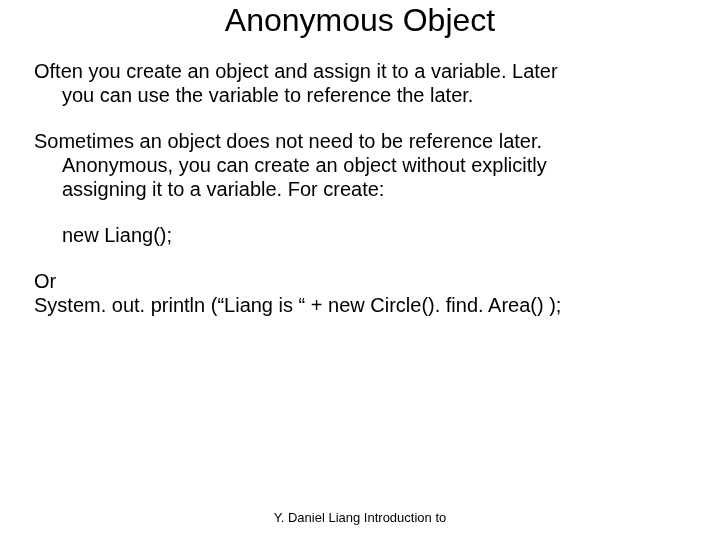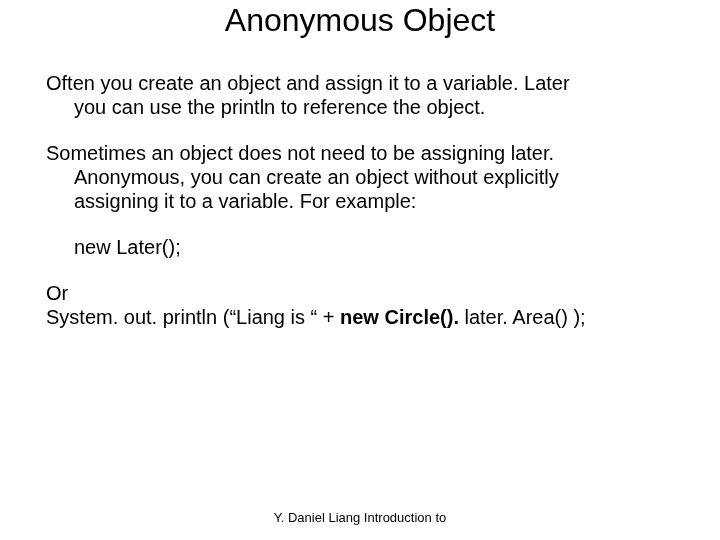--- a/index.html
+++ b/index.html
@@ -10,74 +10,73 @@
       font-family: Arial, Helvetica, sans-serif;
       color: #000;
       position: relative;
       overflow: hidden;
     }
     .title {
       text-align: center;
       font-size: 32px;
       font-weight: 400;
       margin-top: 2px;
-      margin-bottom: 32px;
+      margin-bottom: 20px;
     }
     .content {
       padding: 0 34px;
       font-size: 20px;
       line-height: 1.2;
-      margin-left: 12px;
     }
     .para {
       margin-bottom: 22px;
     }
     .indent {
       padding-left: 28px;
       display: block;
     }
     .code-indent {
       padding-left: 28px;
       display: block;
       margin-top: 22px;
       margin-bottom: 22px;
     }
-    .bold { font-weight: 700; }
+    .bold { font-weight: 400; }
     .footer {
       position: absolute;
       bottom: 14px;
       left: 0;
       right: 0;
       text-align: center;
       font-size: 13px;
       line-height: 1.25;
     }
   </style>
 </head>
 <body>
 
 <div class="title">Anonymous Object</div>
 
 <div class="content">
 
   <div class="para">
     <span>Often you create an object and assign it to a variable. Later</span>
-    <span class="indent">you can use the println to reference the object.</span>
+    <span class="indent">you can use the variable to reference the later.</span>
   </div>
 
   <div class="para">
-    <span>Sometimes an object does not need to be assigning later.</span>
+    <span>Sometimes an object does not need to be reference later.</span>
     <span class="indent">Anonymous, you can create an object without explicitly</span>
-    <span class="indent">assigning it to a variable. For example:</span>
-    <span class="code-indent">new Later();</span>
+    <span class="indent">assigning it to a variable. For create:</span>
+    <span class="code-indent">new Liang();</span>
   </div>
 
   <div class="para">
     <span>Or</span><br>
-    <span>System. out. println (“Liang is  “ + </span><span class="bold">new Circle(). </span><span>later. Area() );</span>
+    <span>System. out. println (“Liang is  “ + </span><span class="bold">new Circle(). </span><span>find. Area() );</span>
   </div>
 
 
 </div>
 
 <div class="footer">
   <div>Y. Daniel Liang Introduction to</div>
 </div>
 
 </body></html>

